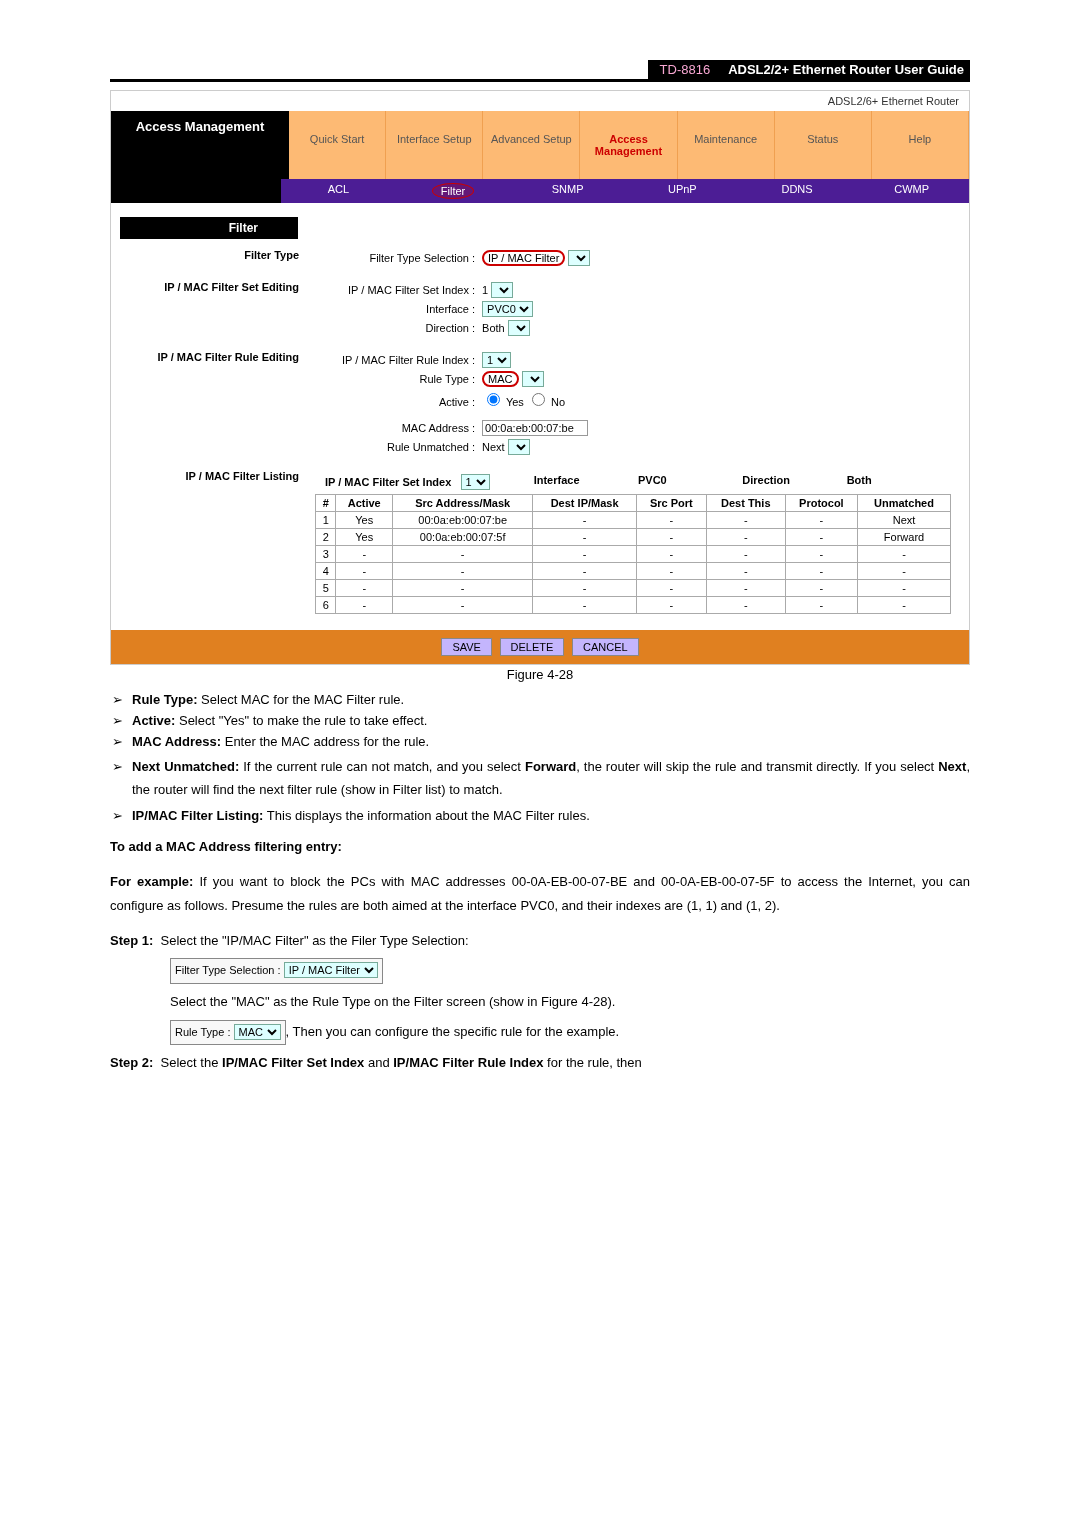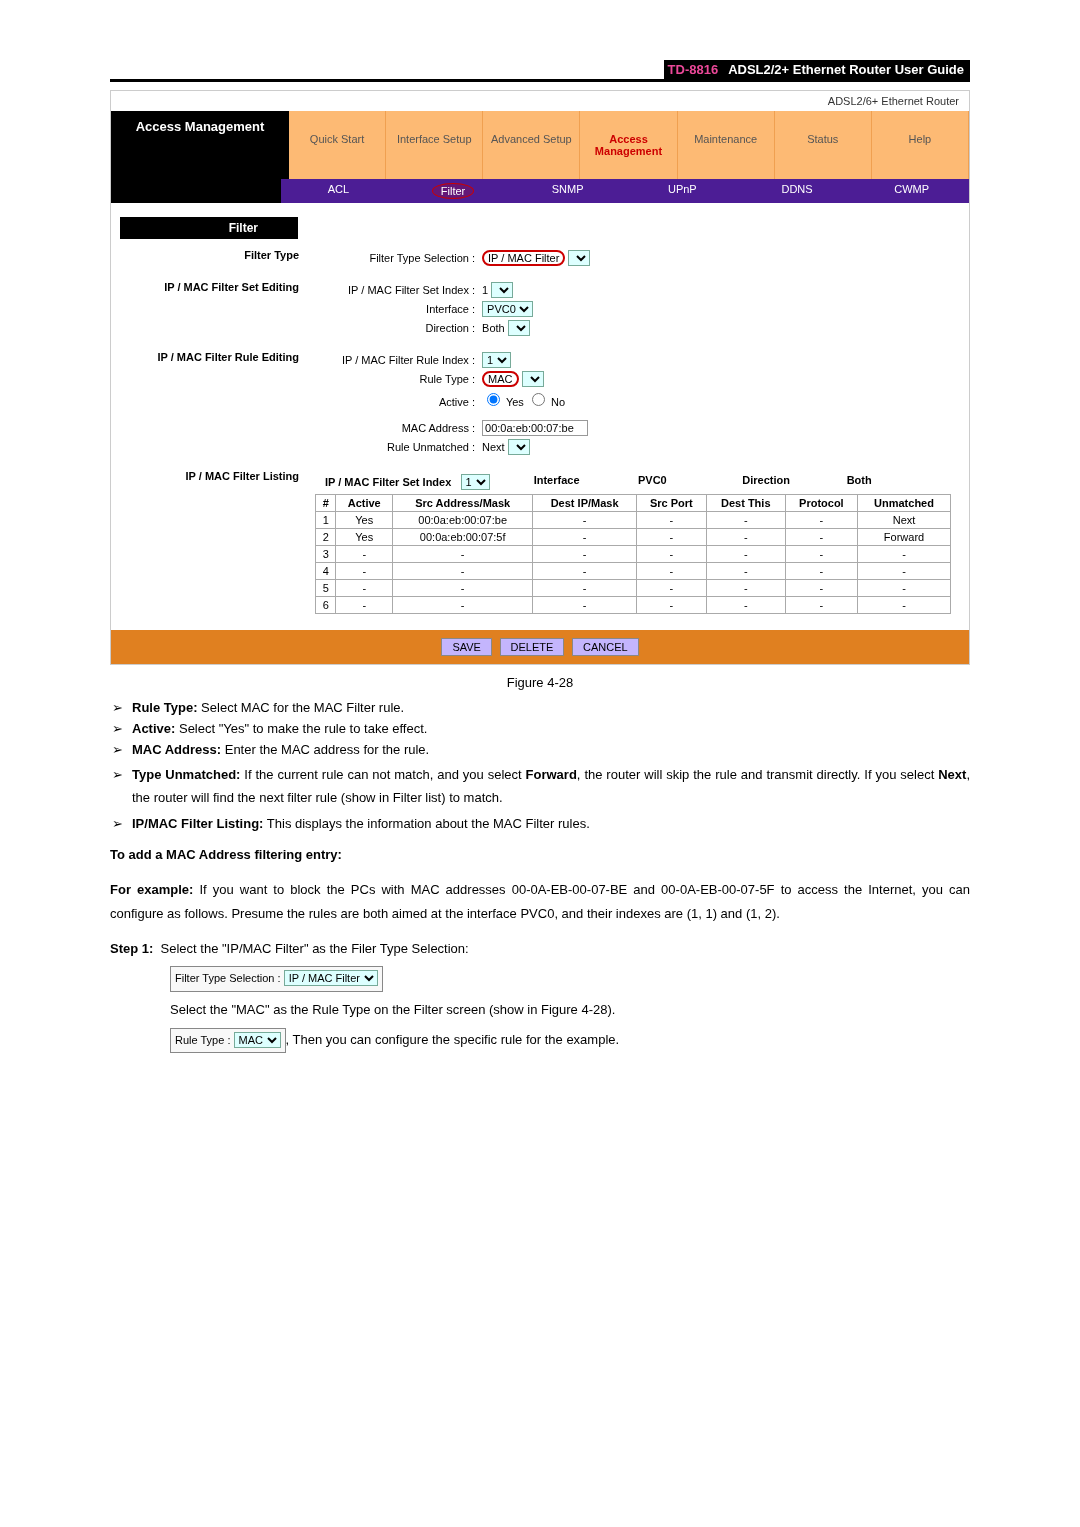--- a/index.html
+++ b/index.html
@@ -1,19 +1,19 @@
 <!DOCTYPE html>
 <html><head>
 <meta charset="utf-8">
 <style>
 body{font-family:Arial,sans-serif;font-size:13px;margin:0;padding:0;background:#fff;color:#000;width:1080px}
 .page{padding:60px 110px}
 .header-bar{border-bottom:3px solid #000;margin-bottom:4px}
 .header-text{text-align:right}
-.header-text .model{background:#000;color:#ec4899;font-weight:bold;padding:2px 4px;display:inline-block}
+.header-text .model{background:#000;color:#f9a8d4;font-weight:normal;padding:2px 12px;display:inline-block}
 .header-text .rest{background:#000;color:#fff;font-weight:bold;padding:2px 6px;display:inline-block}
 .router-img{border:1px solid #ccc;margin-top:8px;background:#fff}
 .router-top{text-align:right;font-size:11px;padding:4px 10px;color:#333}
 .tabs{display:flex;background:#fdba74}
 .tabs .lefttab{width:170px;background:#000;color:#fff;font-weight:bold;text-align:center;padding:8px 4px;font-size:13px}
 .tabs .tab{flex:1;text-align:center;color:#555;font-size:11px;padding:22px 2px;border-right:1px solid #f0a050}
 .tabs .tab.active{color:#c00;font-weight:bold}
 .subtabs{display:flex;background:#4c1d95;color:#fff;font-size:11px}
 .subtabs .leftspace{width:170px;background:#000}
 .subtabs .st{flex:1;text-align:center;padding:4px 2px}
@@ -26,21 +26,21 @@
 .form-line{margin:3px 0;font-size:11px}
 .form-line label{display:inline-block;width:160px;text-align:right;margin-right:4px}
 .oval-red{border:2px solid #c00;border-radius:10px;padding:0 4px;display:inline-block}
 select.mini{font-size:11px;border:1px solid #7a9;background:#dff}
 input.mini{font-size:11px;border:1px solid #999;width:100px}
 .filter-table{width:100%;border-collapse:collapse;font-size:11px;margin-top:4px}
 .filter-table th,.filter-table td{border:1px solid #aaa;padding:2px 4px;text-align:center}
 .filter-table th{background:#fff;font-weight:bold}
 .btnrow{background:#e08020;padding:8px;text-align:center;margin-top:10px}
 .btnrow button{font-size:11px;margin:0 2px;padding:2px 10px;border:1px solid #888;background:#c4b5fd}
-.figcap{text-align:center;margin:10px 0 10px 0;font-size:13px}
+.figcap{text-align:center;margin:2px 0 10px 0;font-size:13px}
 .bullet-list{margin:0;padding:0 0 0 22px}
 .bullet-list li{margin:6px 0;list-style:none;position:relative}
 .bullet-list li:before{content:"➢";position:absolute;left:-20px}
 .para{margin:12px 0;line-height:1.8;text-align:justify}
 .step{margin:6px 0;line-height:1.8;text-align:justify}
 .step .lbl{font-weight:bold}
 .inline-box{border:1px solid #888;display:inline-block;padding:2px 4px;font-size:11px;vertical-align:middle;background:#f8f8f8}
 .inline-box select{font-size:11px;border:1px solid #7a9;background:#dff}
 .pagenum{text-align:center;margin-top:30px;font-size:13px}
 .listing-header{display:flex;font-size:11px;font-weight:bold;margin-top:6px}
@@ -238,21 +238,21 @@
       <button>CANCEL</button>
     </div>
   </div>
 
   <div class="figcap">Figure 4-28</div>
 
   <ul class="bullet-list">
     <li><b>Rule Type:</b><span> Select MAC for the MAC Filter rule.</span></li>
     <li><b>Active:</b><span> Select "Yes" to make the rule to take effect.</span></li>
     <li><b>MAC Address:</b><span> Enter the MAC address for the rule.</span></li>
-    <li style="text-align:justify;line-height:1.8"><b>Type Unmatched:</b><span> If the current rule can not match, and you select <b>Forward</b>, the router will skip the rule and transmit directly. If you select <b>Next</b>, the router will find the next filter rule (show in Filter list) to match.</span></li>
+    <li style="text-align:justify;line-height:1.8"><b>Next Unmatched:</b><span> If the current rule can not match, and you select <b>Forward</b>, the router will skip the rule and transmit directly. If you select <b>Next</b>, the router will find the next filter rule (show in Filter list) to match.</span></li>
     <li><b>IP/MAC Filter Listing:</b><span> This displays the information about the MAC Filter rules.</span></li>
   </ul>
 
   <p class="para"><b>To add a MAC Address filtering entry:</b></p>
 
   <p class="para"><b>For example:</b> If you want to block the PCs with MAC addresses 00-0A-EB-00-07-BE and 00-0A-EB-00-07-5F to access the Internet, you can configure as follows. Presume the rules are both aimed at the interface PVC0, and their indexes are (1, 1) and (1, 2).</p>
 
   <div class="step">
     <span class="lbl">Step 1:</span>&nbsp;&nbsp;<span>Select the "IP/MAC Filter" as the Filer Type Selection:</span>
     <div style="margin:6px 0 6px 60px">
@@ -263,15 +263,18 @@
     </div>
     <div style="margin-left:60px">Select the "MAC" as the Rule Type on the Filter screen (show in Figure 4-28).</div>
     <div style="margin:6px 0 0 60px">
       <span class="inline-box">
         <span>Rule Type :</span>
         <select><option>MAC</option></select>
       </span><span>, Then you can configure the specific rule for the example.</span>
     </div>
   </div>
 
+  <div class="step">
+    <span class="lbl">Step 2:</span>&nbsp;&nbsp;<span>Select the <b>IP/MAC Filter Set Index</b> and <b>IP/MAC Filter Rule Index</b> for the rule, then</span>
+  </div>
 
 
 </div>
 
 </body></html>

